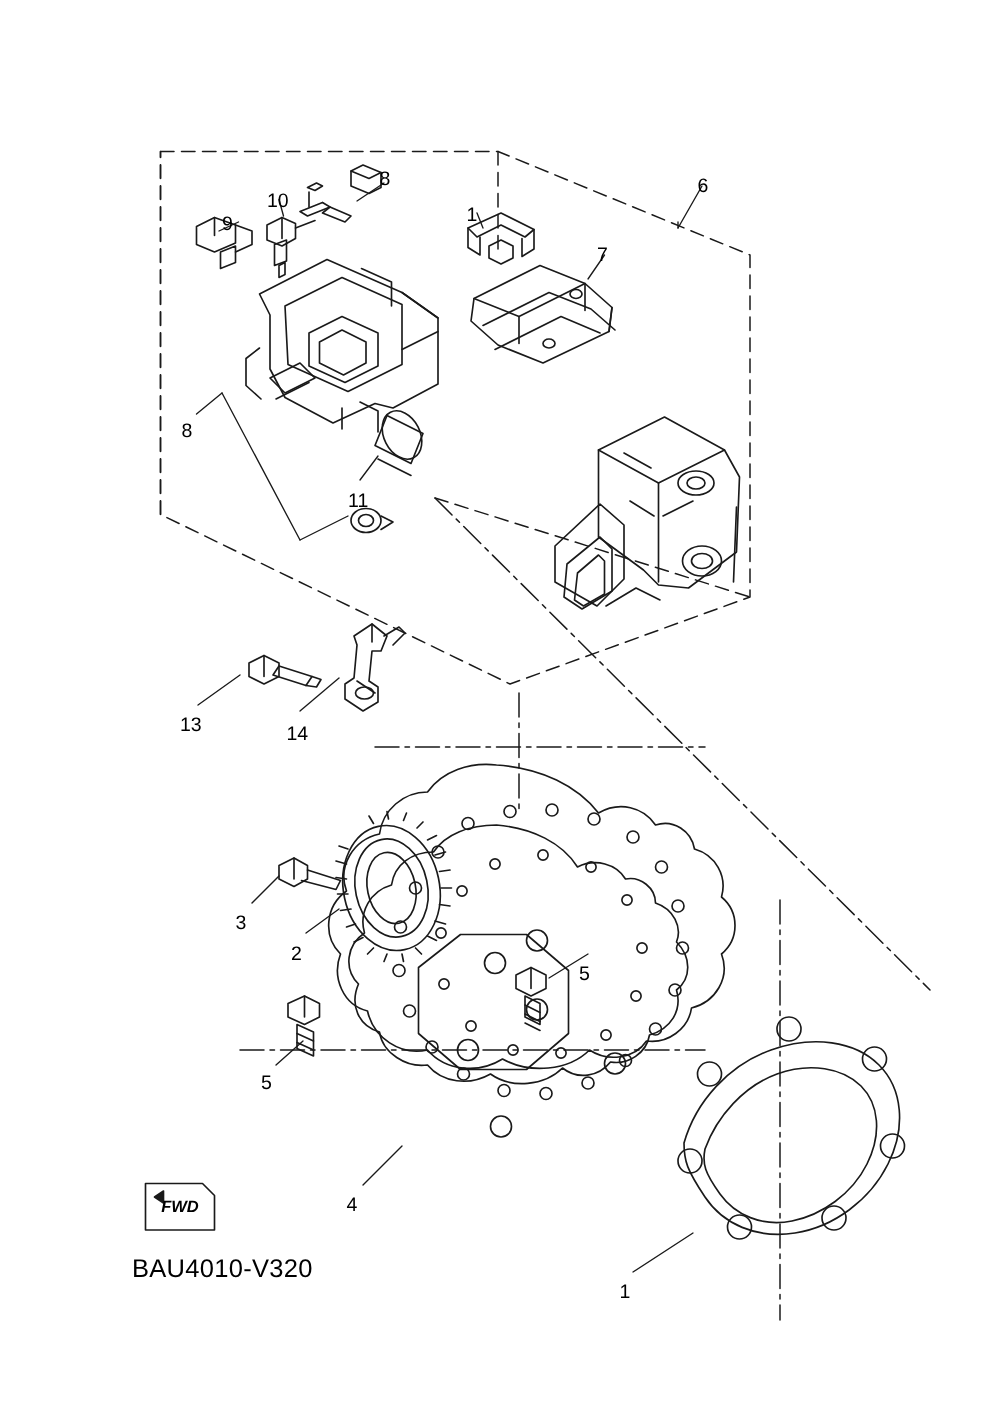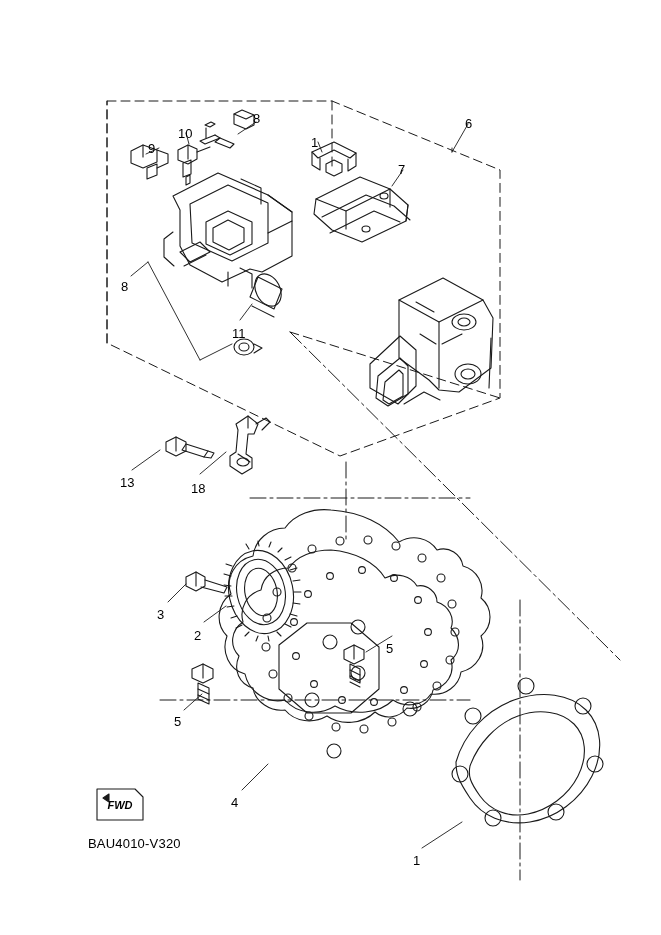--- a/index.html
+++ b/index.html
@@ -29,21 +29,21 @@
     font-size: 13px;
     color: #000000;
     font-family: "Liberation Sans", sans-serif;
     white-space: nowrap;
     user-select: none;
   }
   #part-code {
     position: absolute;
     left: 88px;
     top: 836px;
-    font-size: 13px;
+    font-size: 17px;
     letter-spacing: 0.2px;
     color: #000000;
   }
   #fwd-box {
     position: absolute;
     left: 97px;
     top: 789px;
     width: 46px;
     height: 46px;
   }
@@ -364,21 +364,21 @@
   <div id="callout-layer">
       <div class="callout" style="left: 253px; top: 111px;">8</div>
       <div class="callout" style="left: 178px; top: 126px;">10</div>
       <div class="callout" style="left: 311px; top: 135px;">1</div>
       <div class="callout" style="left: 465px; top: 116px;">6</div>
       <div class="callout" style="left: 148px; top: 141px;">9</div>
       <div class="callout" style="left: 398px; top: 162px;">7</div>
       <div class="callout" style="left: 121px; top: 279px;">8</div>
       <div class="callout" style="left: 232px; top: 326px;">11</div>
       <div class="callout" style="left: 120px; top: 475px;">13</div>
-      <div class="callout" style="left: 191px; top: 481px;">18</div>
+      <div class="callout" style="left: 191px; top: 481px;">14</div>
       <div class="callout" style="left: 157px; top: 607px;">3</div>
       <div class="callout" style="left: 194px; top: 628px;">2</div>
       <div class="callout" style="left: 386px; top: 641px;">5</div>
       <div class="callout" style="left: 174px; top: 714px;">5</div>
       <div class="callout" style="left: 231px; top: 795px;">4</div>
       <div class="callout" style="left: 413px; top: 853px;">1</div>
     </div>
 
 </div>
 

